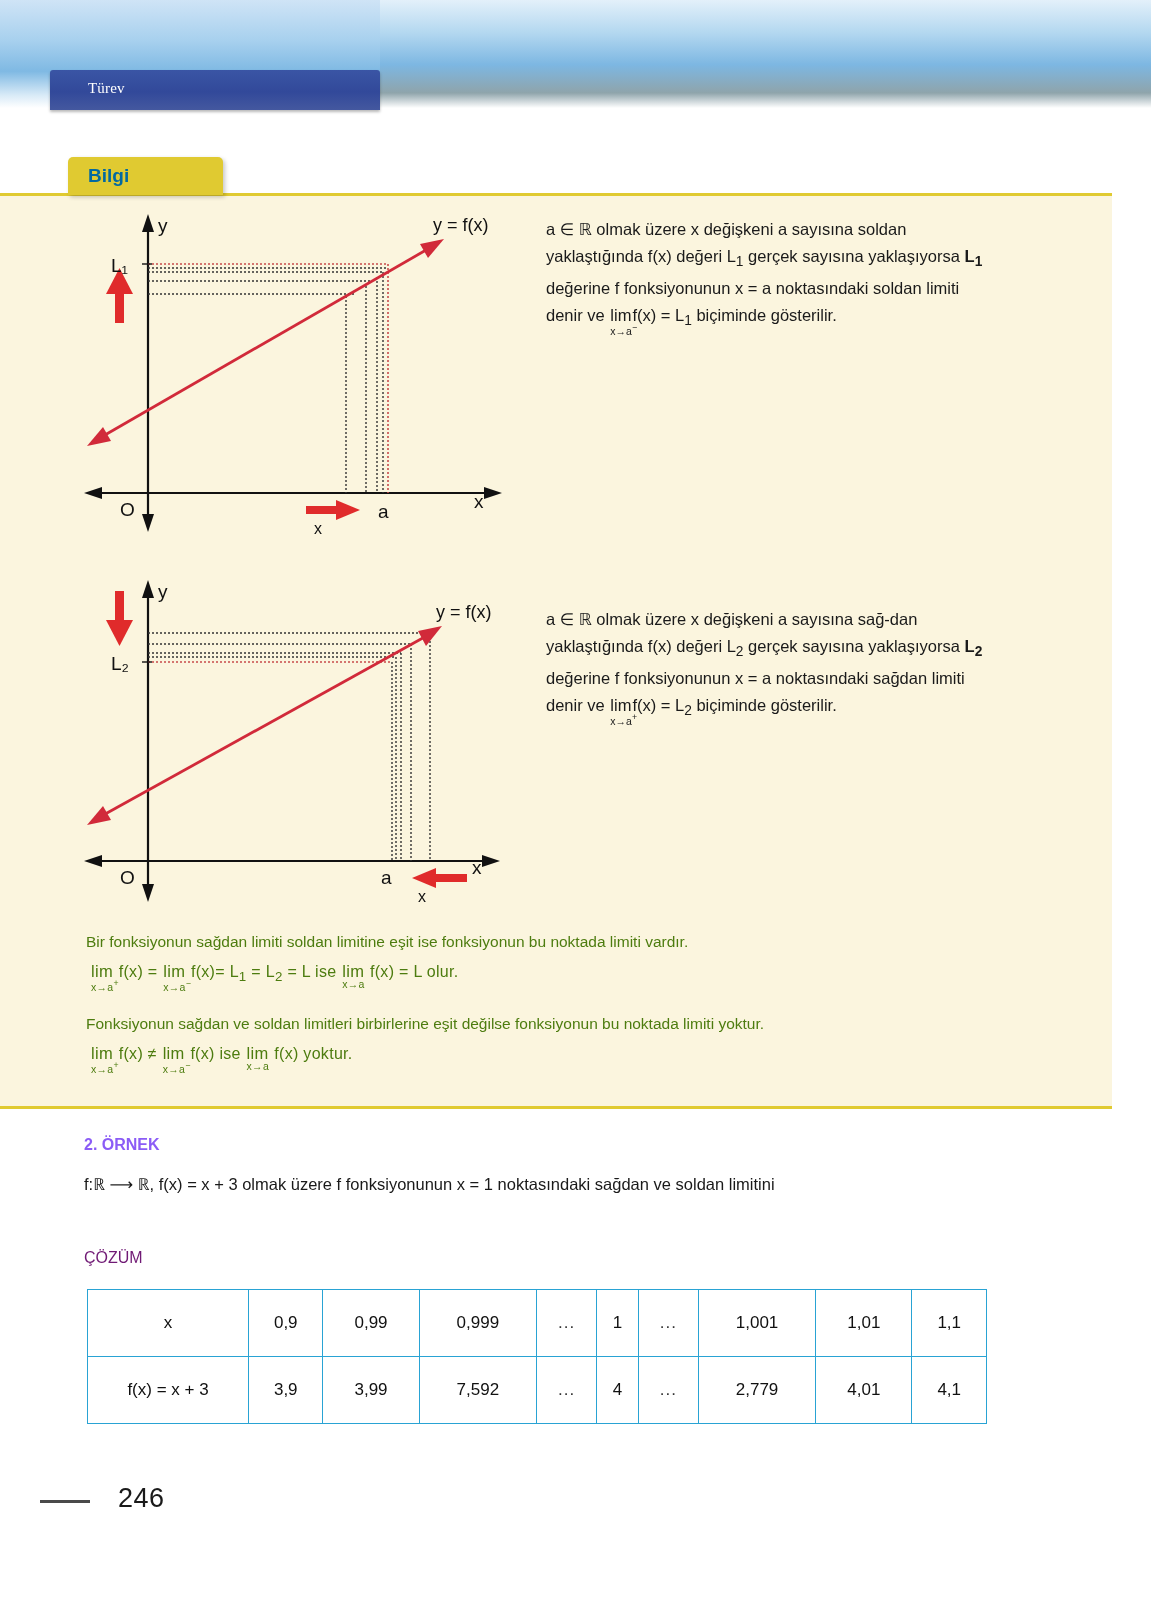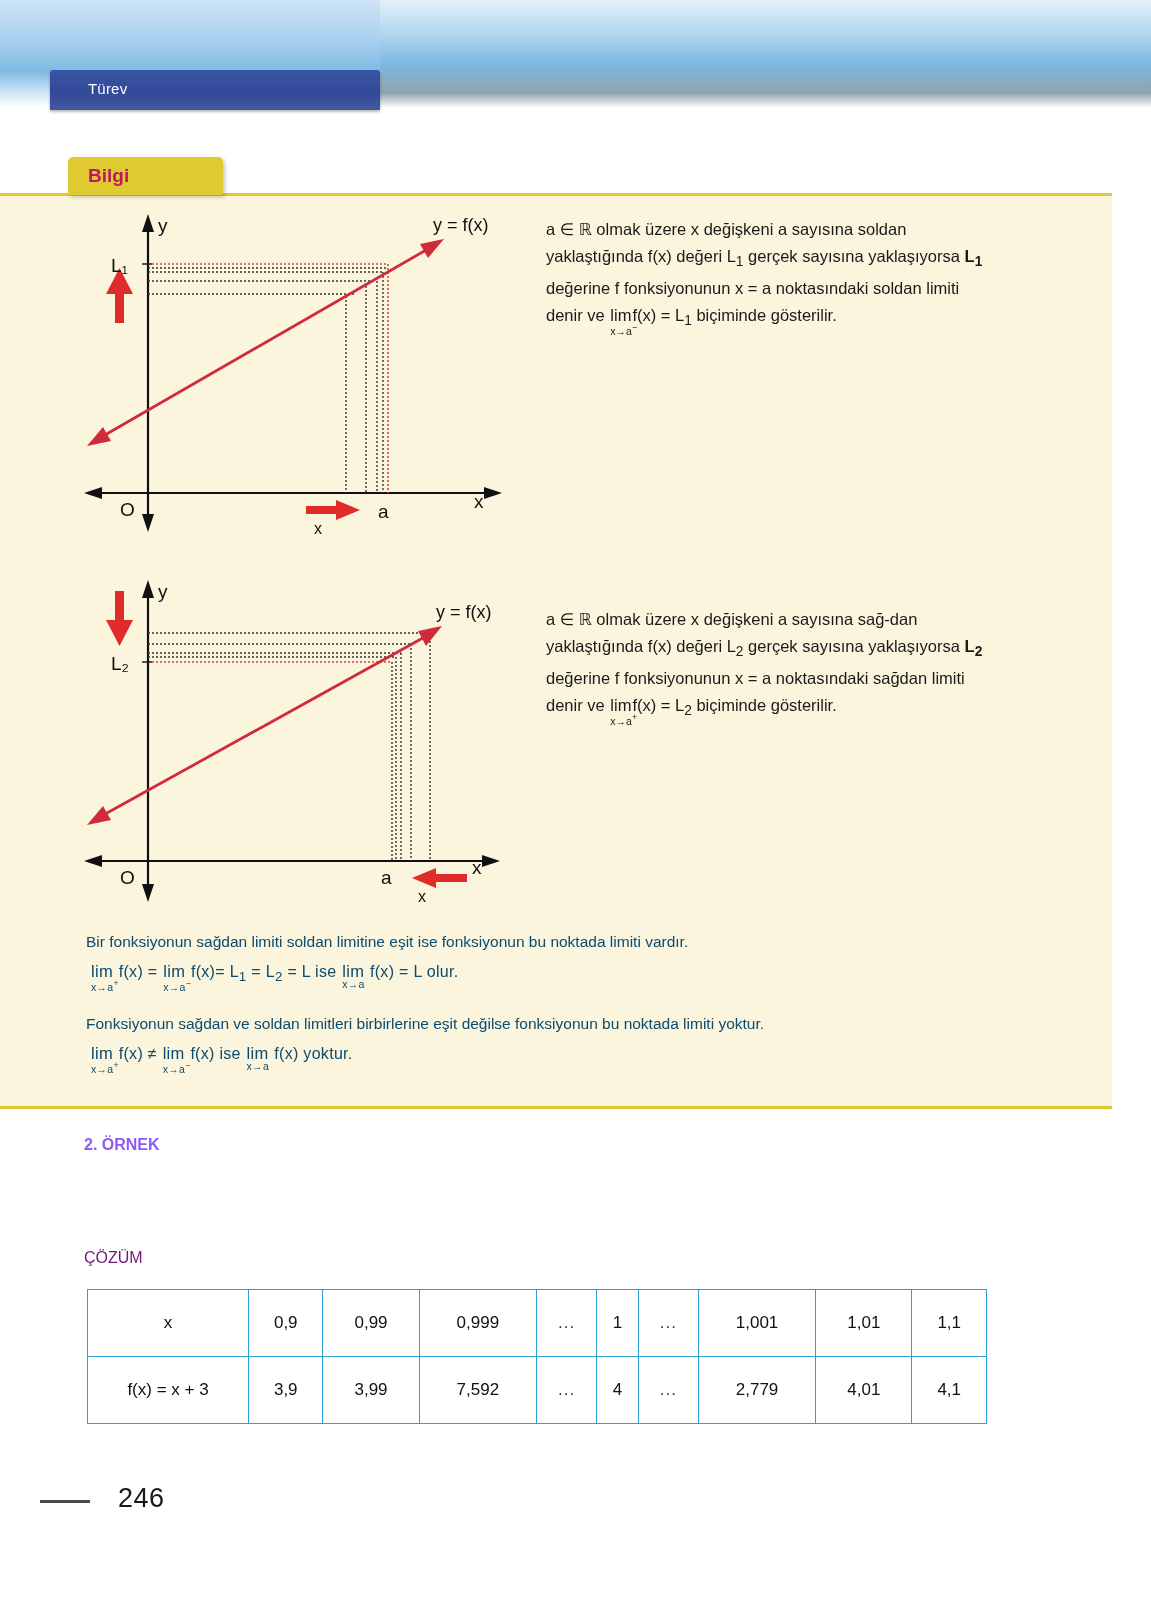--- a/index.html
+++ b/index.html
@@ -28,20 +28,21 @@
     width: 771px; height: 108px;
     background: linear-gradient(to bottom, #e3f0fa 0%, #b4d8f0 30%, #7db7e2 60%, #8fa4ab 86%, #ffffff 100%);
   }
   #chapter-tab {
     position: absolute;
     left: 50px; top: 70px;
     width: 330px; height: 40px;
     background: linear-gradient(to bottom, #3a55a5 0%, #32499a 55%, #44589f 100%);
     border-radius: 3px 3px 0 0;
     box-shadow: 0 2px 3px rgba(0,0,0,0.28);
+    font-family: Liberation Serif, serif;
   }
   #chapter-tab-label {
     position: absolute;
     left: 38px; top: 10px;
     color: #ffffff;
     font-size: 15px;
     letter-spacing: 0.2px;
   }
 
   
@@ -50,21 +51,21 @@
     left: 68px; top: 157px;
     width: 155px; height: 38px;
     background: #e0ca31;
     border-radius: 5px 5px 0 0;
     box-shadow: 2px 2px 4px rgba(0,0,0,0.22);
     z-index: 4;
   }
   #bilgi-tab-label {
     position: absolute;
     left: 20px; top: 8px;
-    color: #be185d;
+    color: #0369a1;
     font-size: 19px;
     font-weight: bold;
   }
   #bilgi-box {
     position: absolute;
     left: 0px; top: 193px;
     width: 1112px; height: 910px;
     background: #fbf5de;
     border-top: 3px solid #e0ca31;
     border-bottom: 3px solid #e0ca31;
@@ -99,21 +100,21 @@
     position: absolute;
     left: 0; right: 8px;
     top: 16px;
     font-size: 10.5px;
     white-space: nowrap;
   }
 
   
   .stmt {
     position: absolute;
-    color: #0c4a6e;
+    color: #4d7c0f;
     font-size: 15.5px;
     line-height: 24px;
     z-index: 5;
   }
   #stmt-1 { left: 86px; top: 930px; width: 960px; }
   #stmt-2 { left: 86px; top: 1012px; width: 960px; }
   .formula-line {
     margin-top: 6px;
     margin-left: 4px;
     font-size: 16px;
@@ -331,20 +332,21 @@
     <span>f(x)</span>
     <span>ise </span>
     <span class="limop"><span class="lim-main">lim</span><span class="lim-sub"><span>x→a</span></span></span>
     <span>f(x)</span>
     <span>yoktur.</span>
   </div>
 </div>
 
 <div id="ornek-title">2. ÖRNEK</div>
 <div id="ornek-text">
+  <div>f:ℝ ⟶ ℝ, f(x) = x + 3  olmak üzere f fonksiyonunun  x = 1 noktasındaki sağdan ve soldan limitini</div>
 </div>
 <div id="cozum-title">ÇÖZÜM</div>
 
 <table id="value-table">
   <tbody>
     <tr>
       <td class="label-cell">x</td>
       <td>0,9</td>
       <td>0,99</td>
       <td>0,999</td>

